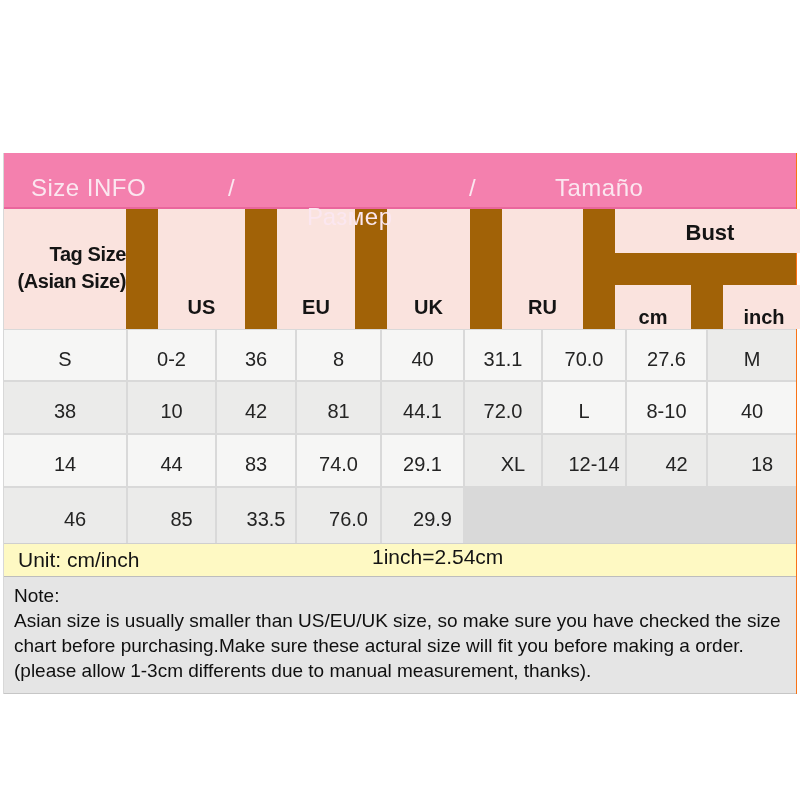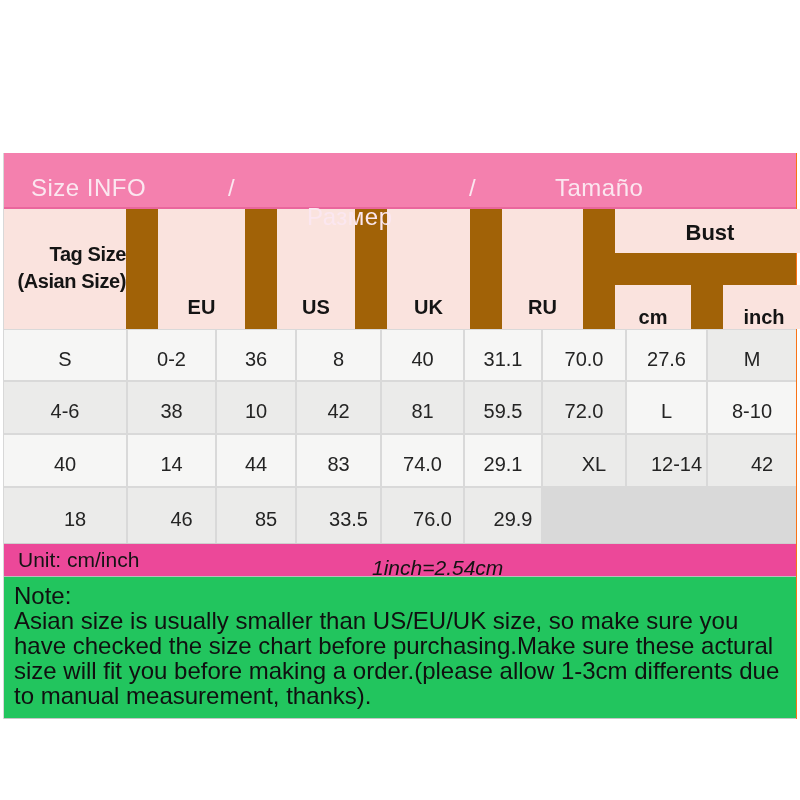--- a/index.html
+++ b/index.html
@@ -52,29 +52,29 @@
   .databody .cell{
     display:flex;align-items:center;justify-content:center;
     font-size:20px;color:#242424;padding-top:8px;box-sizing:border-box;
   }
   .databody .r0{background:#f6f6f5;}
   .databody .r1{background:#ebebea;}
   .databody .r2{background:#f6f6f5;}
   .databody .r3{background:#ebebea;padding-left:20px;}
   
   .unitrow{
-    position:relative;height:32px;background:#ec4899;
+    position:relative;height:32px;background:#fef9c3;
     border-top:1px solid #cfcfcf;font-size:21px;color:#141414;text-align:center;
   }
   .unitrow .unit-label{position:absolute;left:14px;top:4px;}
-  .unitrow .unit-conv{position:absolute;left:368px;top:12px;font-style:italic;}
+  .unitrow .unit-conv{position:absolute;left:368px;top:1px;}
   
   .note{
-    background:#22c55e;border-top:1px solid #bdbdbd;border-bottom:1px solid #c6c6c6;
-    padding:6px 10px 10px 10px;font-size:24px;line-height:25px;color:#101010;
+    background:#e5e5e5;border-top:1px solid #bdbdbd;border-bottom:1px solid #c6c6c6;
+    padding:6px 10px 10px 10px;font-size:19px;line-height:25px;color:#101010;
   }
   .note .note-title{display:block;}
 </style>
 </head>
 <body>
 
 <div class="canvas">
   <div class="size-table">
 
     <div class="band">
@@ -83,22 +83,22 @@
       <span class="b2">Размер</span>
       <span class="b3">/</span>
       <span class="b4">Tamaño</span>
     </div>
 
     <div class="grid subheader">
       <div class="cell tall tag">
         <span>Tag Size</span>
         <span>(Asian Size)</span>
       </div>
+      <div class="cell tall colhdr">US</div>
       <div class="cell tall colhdr">EU</div>
-      <div class="cell tall colhdr">US</div>
       <div class="cell tall colhdr">UK</div>
       <div class="cell tall colhdr">RU</div>
       <div class="cell group">Bust</div>
       <div class="cell group">Length</div>
       <div class="cell sub">cm</div>
       <div class="cell sub">inch</div>
       <div class="cell sub">cm</div>
       <div class="cell sub">inch</div>
     </div>
 
@@ -107,26 +107,25 @@
       <div class="cell r0">S</div>
       <div class="cell r0">0-2</div>
       <div class="cell r0">36</div>
       <div class="cell r0">8</div>
       <div class="cell r0">40</div>
       <div class="cell r0">31.1</div>
       <div class="cell r0">70.0</div>
       <div class="cell r0">27.6</div>
 
       <div class="cell r1">M</div>
-      <div class="cell r1">4-6</div>
       <div class="cell r1">38</div>
       <div class="cell r1">10</div>
       <div class="cell r1">42</div>
       <div class="cell r1">81</div>
-      <div class="cell r1">59.5</div>
+      <div class="cell r1">44.1</div>
       <div class="cell r1">72.0</div>
 
       <div class="cell r2">L</div>
       <div class="cell r2">8-10</div>
       <div class="cell r2">40</div>
       <div class="cell r2">14</div>
       <div class="cell r2">44</div>
       <div class="cell r2">83</div>
       <div class="cell r2">74.0</div>
       <div class="cell r2">29.1</div>

